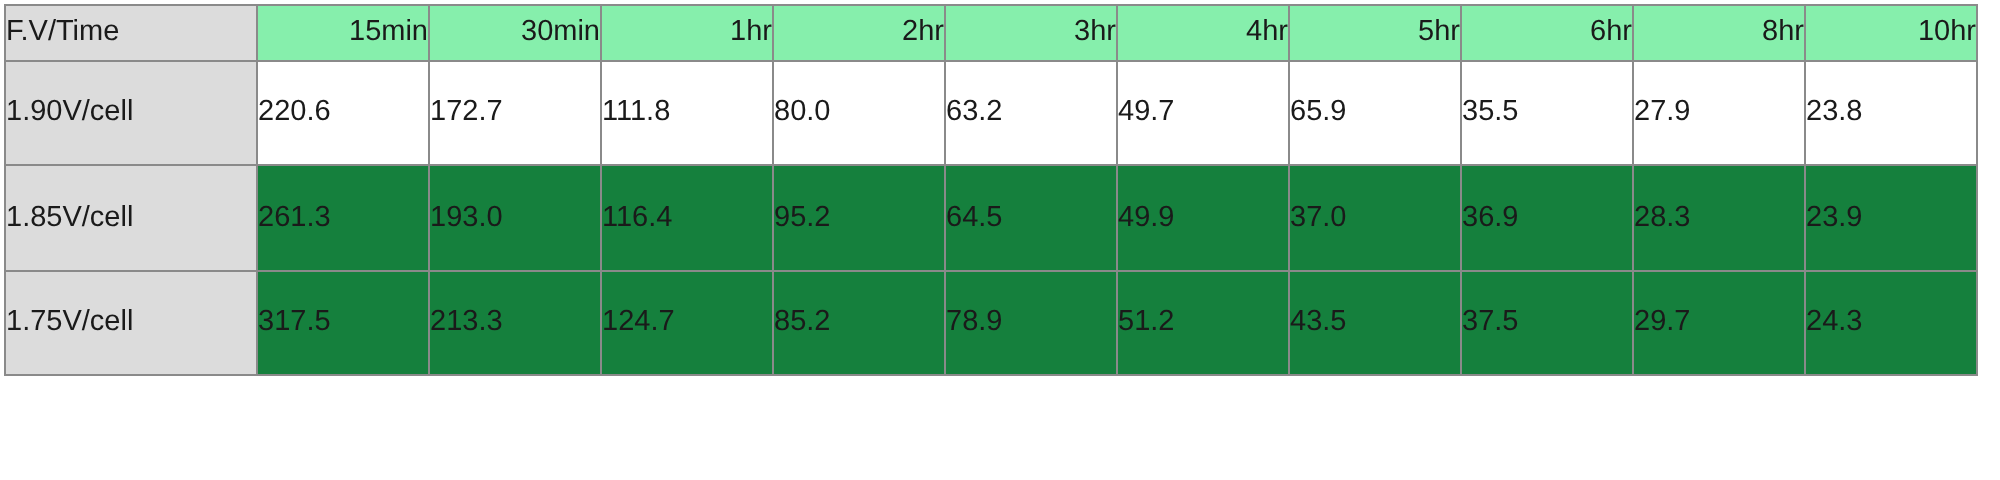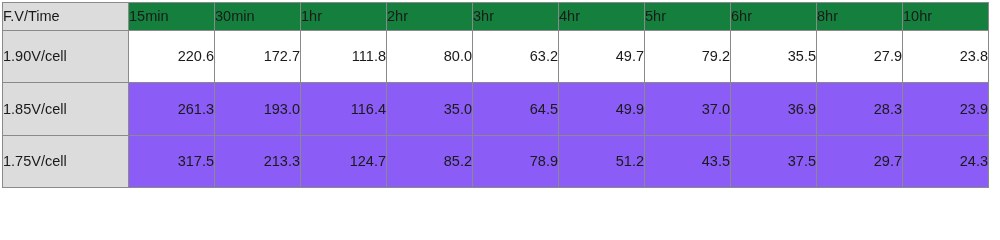--- a/index.html
+++ b/index.html
@@ -42,29 +42,29 @@
   col.col-label { width: 126px; }
   col.col-data  { width: 86px; }
 
   th.row-head,
   td.row-head {
     background: #dcdcdc;
     text-align: left;
     padding-left: 13px;
   }
   th.col-head {
-    background: #15803d;
-    text-align: left;
+    background: #86efac;
+    text-align: right;
   }
   td.cell {
-    text-align: right;
+    text-align: left;
     background: #ffffff;
   }
   tr.striped td.cell {
-    background: #8b5cf6;
+    background: #15803d;
   }
 </style>
 </head>
 <body>
 
 <div class="table-wrap">
   <table class="data-table">
     <colgroup>
       <col class="col-label">
       <col class="col-data">
@@ -95,31 +95,31 @@
     </thead>
     <tbody>
       <tr>
         <td class="row-head">1.90V/cell</td>
         <td class="cell">220.6</td>
         <td class="cell">172.7</td>
         <td class="cell">111.8</td>
         <td class="cell">80.0</td>
         <td class="cell">63.2</td>
         <td class="cell">49.7</td>
-        <td class="cell">79.2</td>
+        <td class="cell">65.9</td>
         <td class="cell">35.5</td>
         <td class="cell">27.9</td>
         <td class="cell">23.8</td>
       </tr>
       <tr class="striped">
         <td class="row-head">1.85V/cell</td>
         <td class="cell">261.3</td>
         <td class="cell">193.0</td>
         <td class="cell">116.4</td>
-        <td class="cell">35.0</td>
+        <td class="cell">95.2</td>
         <td class="cell">64.5</td>
         <td class="cell">49.9</td>
         <td class="cell">37.0</td>
         <td class="cell">36.9</td>
         <td class="cell">28.3</td>
         <td class="cell">23.9</td>
       </tr>
       <tr class="striped">
         <td class="row-head">1.75V/cell</td>
         <td class="cell">317.5</td>

